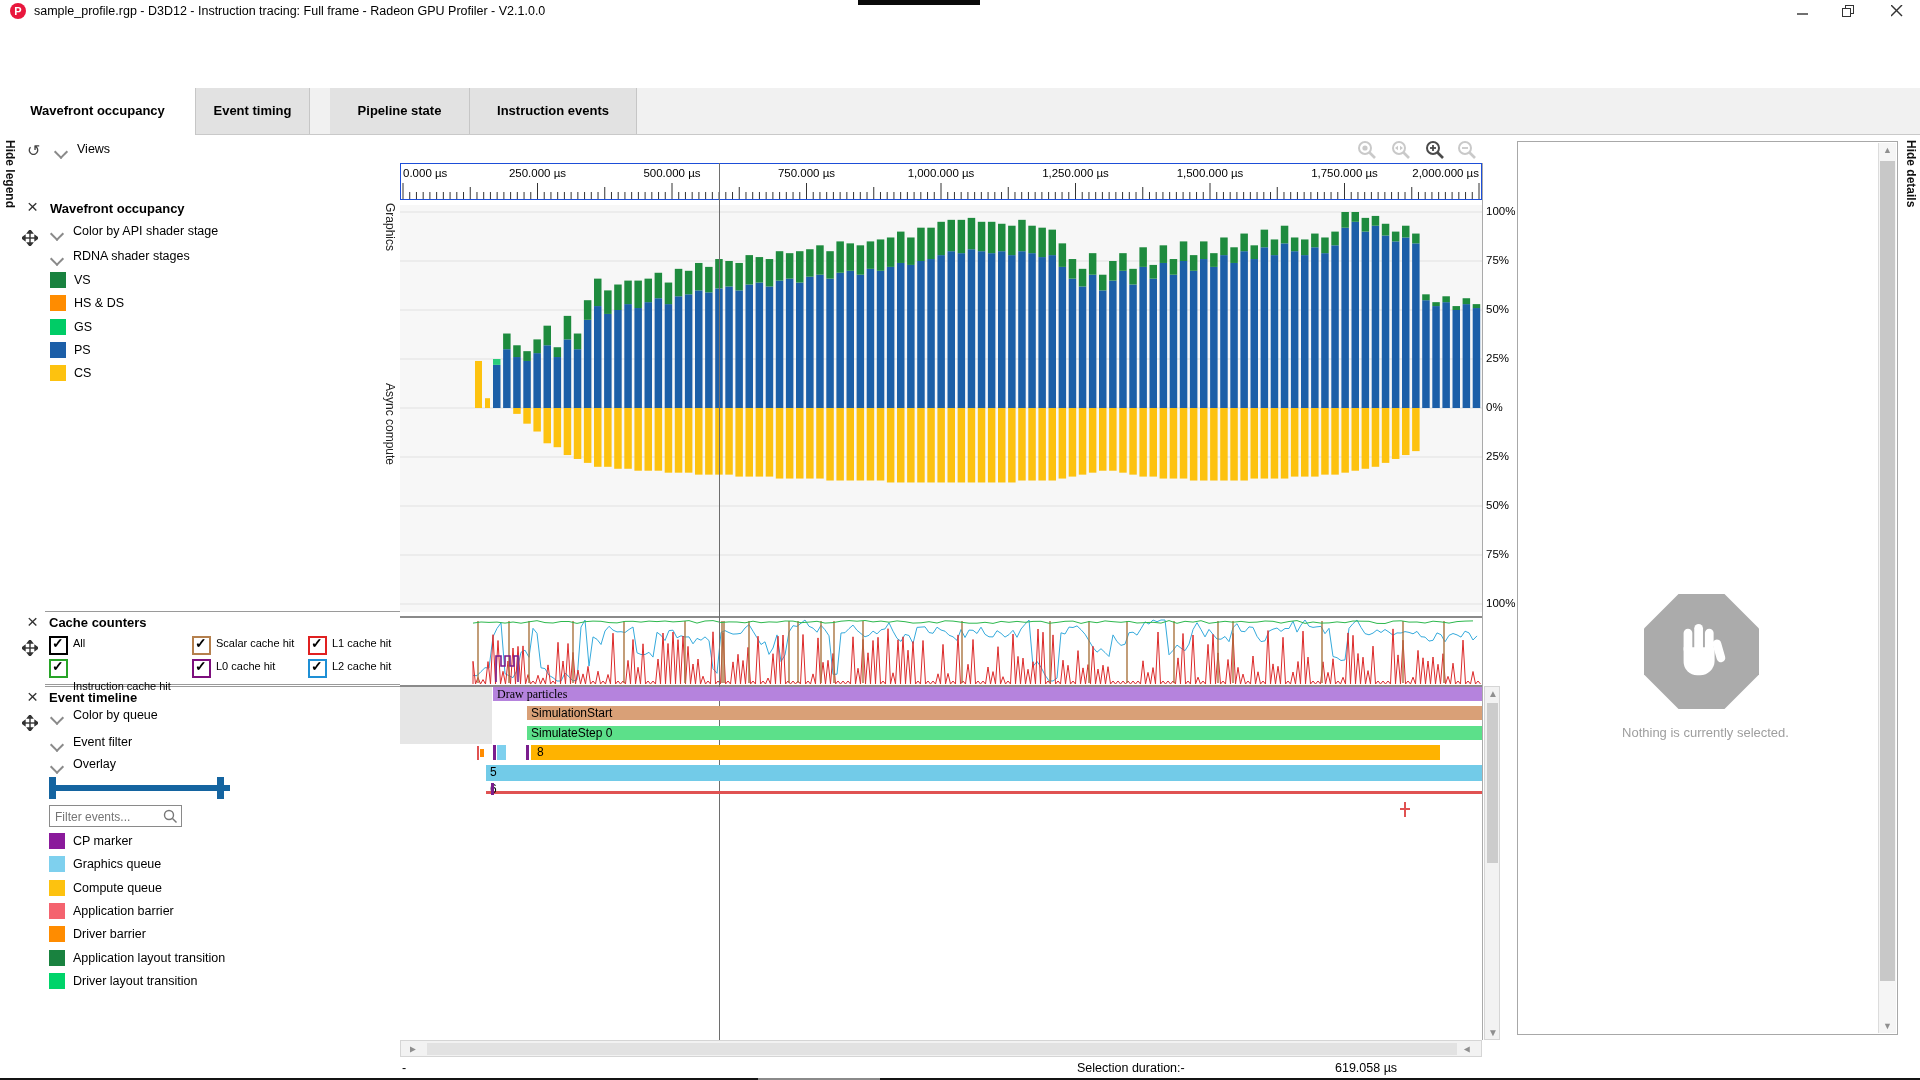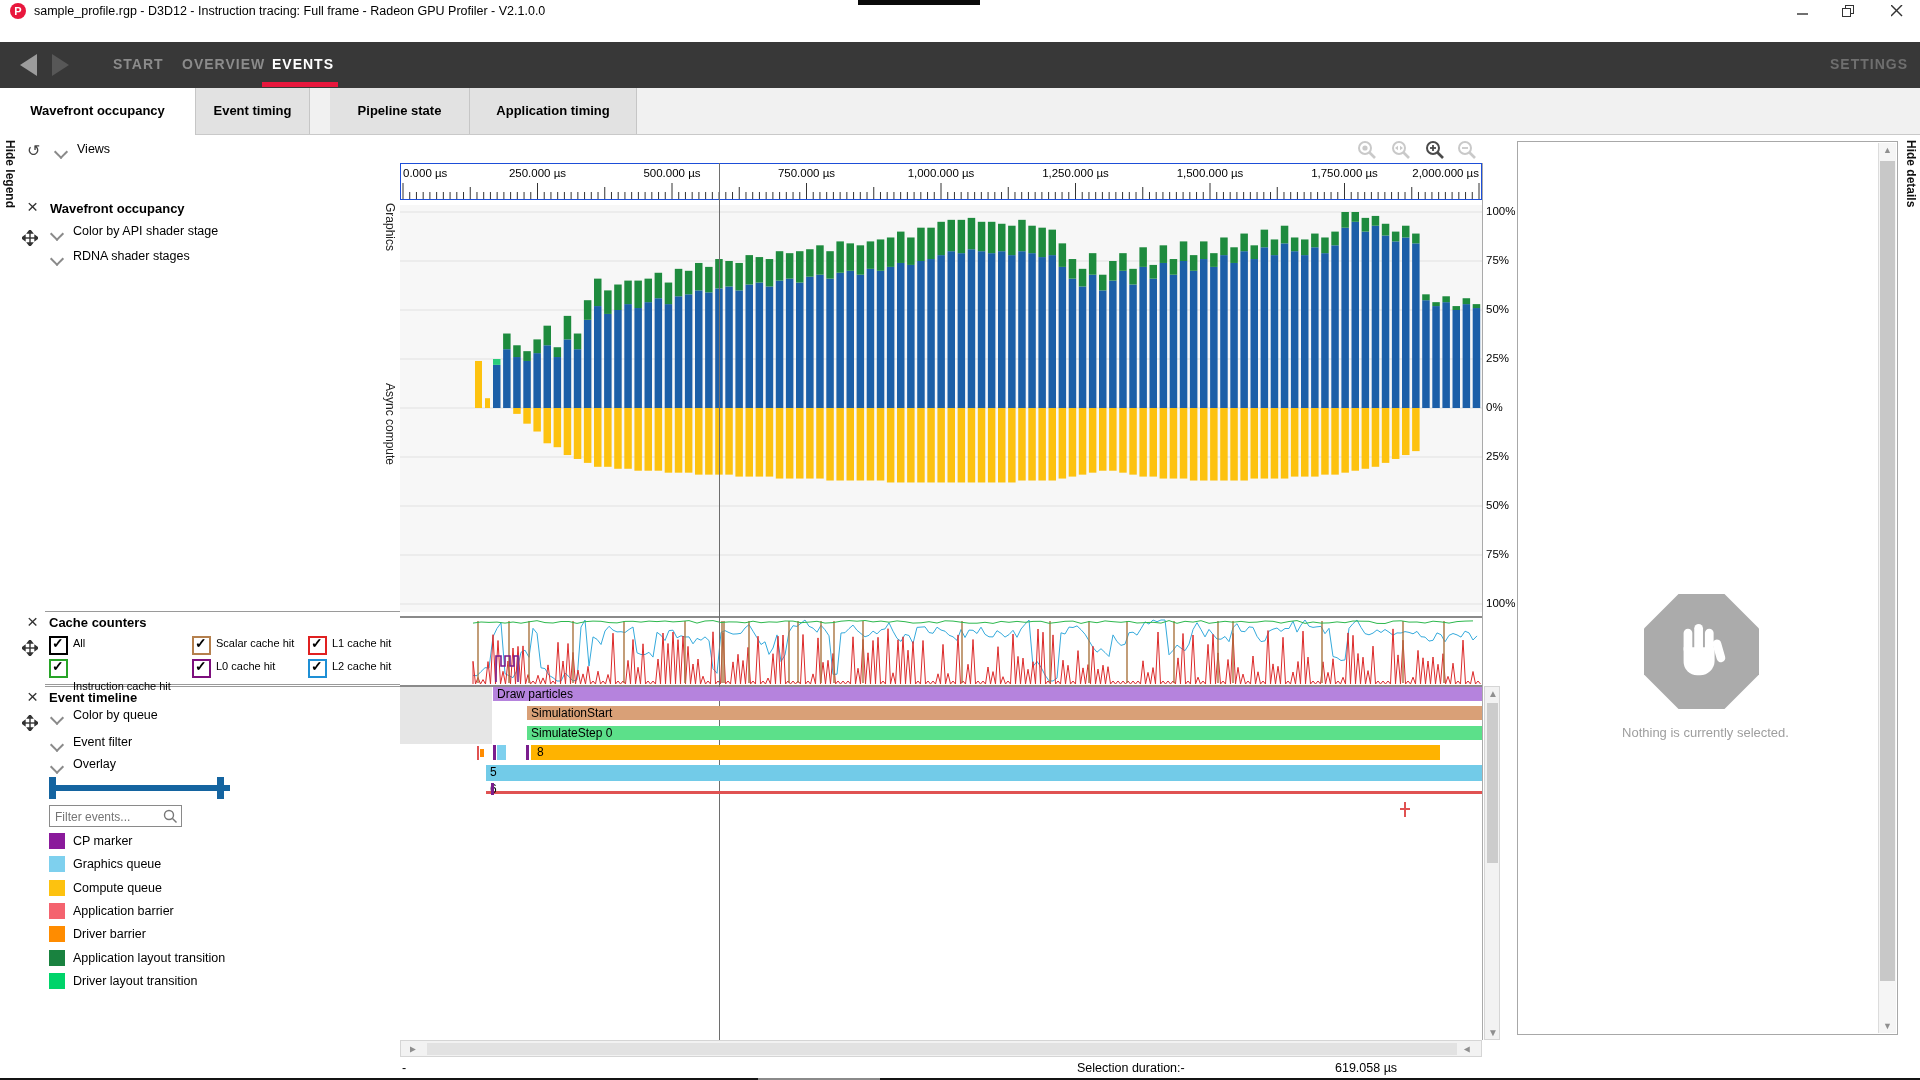--- a/index.html
+++ b/index.html
@@ -93,35 +93,26 @@
     </div>
     <div class="abs winbtn" style="left:1880px;">
       <svg width="12" height="12">
           <line x1="0" y1="0" x2="11" y2="11" stroke="#333" stroke-width="1.4"></line>
           <line x1="11" y1="0" x2="0" y2="11" stroke="#333" stroke-width="1.4"></line>
         </svg>
     </div>
   </div>
 
 
-  <div class="abs" id="navbar">
-    <div class="nav-arrow" id="nav-back"></div>
-    <div class="nav-arrow" id="nav-fwd"></div>
-    <span class="nav-item" style="left:113px;">START</span>
-    <span class="nav-item" style="left:182px;">OVERVIEW</span>
-    <span class="nav-item" id="nav-events" style="left:272px;">EVENTS</span>
-    <div class="abs" id="nav-underline"></div>
-    <span id="nav-settings">SETTINGS</span>
-  </div>
 
   <div class="abs" id="tabbar">
     <div class="tab active" style="left:0;width:196px;">Wavefront occupancy</div>
     <div class="tab" style="left:196px;width:114px;">Event timing</div>
     <div class="tab" style="left:330px;width:140px;">Pipeline state</div>
-    <div class="tab" style="left:470px;width:167px;">Application timing</div>
+    <div class="tab" style="left:470px;width:167px;">Instruction events</div>
   </div>
 
   <div class="abs vstrip" style="left:3px;top:140px;">Hide legend</div>
 
   <div class="abs" style="left:27px;top:141px;font-size:16px;color:#444;">↺</div>
   <div class="abs" style="left:56px;top:146px;"><span class="chev"></span></div>
   <div class="abs side-label" style="left:77px;top:142px;">Views</div>
 
   <div class="abs xicon" style="left:27px;top:200px;">×</div>
   <div class="abs sec-title" style="left:50px;top:201px;">Wavefront occupancy</div>
@@ -134,20 +125,42 @@
           <line x1="2" y1="8" x2="14" y2="8"></line>
           <path d="M8 0l2.4 3H5.6z"></path>
           <path d="M8 16l2.4-3H5.6z"></path>
           <path d="M0 8l3-2.4v4.8z"></path>
           <path d="M16 8l-3-2.4v4.8z"></path>
         </g>
       </svg>
   </div>
   <div class="abs" style="left:52px;top:253px;"><span class="chev"></span></div>
   <div class="abs side-label" style="left:73px;top:249px;">RDNA shader stages</div>
+  <div class="abs" id="wf-legend" style="left:50px;top:272px;width:330px;height:120px;">
+      <div class="legend-row" style="left: 0px; top: 0px; width: 300px;">
+        <div class="legend-swatch" style="background: rgb(25, 130, 63);"></div>
+        <div class="legend-label">VS</div>
+      </div>
+      <div class="legend-row" style="left: 0px; top: 23.3px; width: 300px;">
+        <div class="legend-swatch" style="background: rgb(255, 140, 0);"></div>
+        <div class="legend-label">HS &amp; DS</div>
+      </div>
+      <div class="legend-row" style="left: 0px; top: 46.6px; width: 300px;">
+        <div class="legend-swatch" style="background: rgb(0, 204, 102);"></div>
+        <div class="legend-label">GS</div>
+      </div>
+      <div class="legend-row" style="left: 0px; top: 69.9px; width: 300px;">
+        <div class="legend-swatch" style="background: rgb(28, 95, 168);"></div>
+        <div class="legend-label">PS</div>
+      </div>
+      <div class="legend-row" style="left: 0px; top: 93.2px; width: 300px;">
+        <div class="legend-swatch" style="background: rgb(253, 194, 15);"></div>
+        <div class="legend-label">CS</div>
+      </div>
+    </div>
 
   <div class="hline" style="left:45px;top:611px;width:357px;"></div>
   <div class="hline" style="left:45px;top:684px;width:357px;"></div>
   <div class="abs xicon" style="left:27px;top:615px;">×</div>
   <div class="abs sec-title" style="left:49px;top:615px;">Cache counters</div>
   <div class="abs" style="left:22px;top:640px;">
     <svg width="16" height="16" viewBox="0 0 16 16">
         <g stroke="#333" stroke-width="1.4" fill="#333">
           <line x1="8" y1="2" x2="8" y2="14"></line>
           <line x1="2" y1="8" x2="14" y2="8"></line>
@@ -840,21 +853,21 @@
     <div class="pct" style="top: 205px;">100%</div>
     <div class="pct" style="top: 254px;">75%</div>
     <div class="pct" style="top: 303px;">50%</div>
     <div class="pct" style="top: 352px;">25%</div>
     <div class="pct" style="top: 401px;">0%</div>
     <div class="pct" style="top: 450px;">25%</div>
     <div class="pct" style="top: 499px;">50%</div>
     <div class="pct" style="top: 548px;">75%</div>
     <div class="pct" style="top: 597px;">100%</div>
     <div class="abs" style="left: 493px; top: 687px; width: 989px; height: 14px; background: rgb(181, 131, 221);"></div>
-    <span class="row-label" style="left: 497px; top: 687px;">Draw particles</span>
+    <span class="row-label" style="left: 497px; top: 687px; font-family: Liberation Serif, serif;">Draw particles</span>
     <div class="abs" style="left: 527px; top: 706px; width: 955px; height: 14px; background: rgb(217, 160, 119);"></div>
     <span class="row-label" style="left: 531px; top: 706px;">SimulationStart</span>
     <div class="abs" style="left: 527px; top: 726px; width: 955px; height: 14px; background: rgb(92, 224, 138);"></div>
     <span class="row-label" style="left: 531px; top: 726px;">SimulateStep 0</span>
     <div class="abs" style="left: 531px; top: 745px; width: 909px; height: 15px; background: rgb(255, 179, 0);"></div>
     <span class="row-label" style="left: 537px; top: 745px;">8</span>
     <div class="abs" style="left: 486px; top: 765px; width: 996px; height: 16px; background: rgb(114, 203, 232);"></div>
     <span class="row-label" style="left: 490px; top: 765px;">5</span>
     <div class="abs" style="left: 486px; top: 791px; width: 996px; height: 3px; background: rgb(224, 82, 82);"></div>
     <span class="row-label" style="left: 490px; top: 782px;">6</span>

